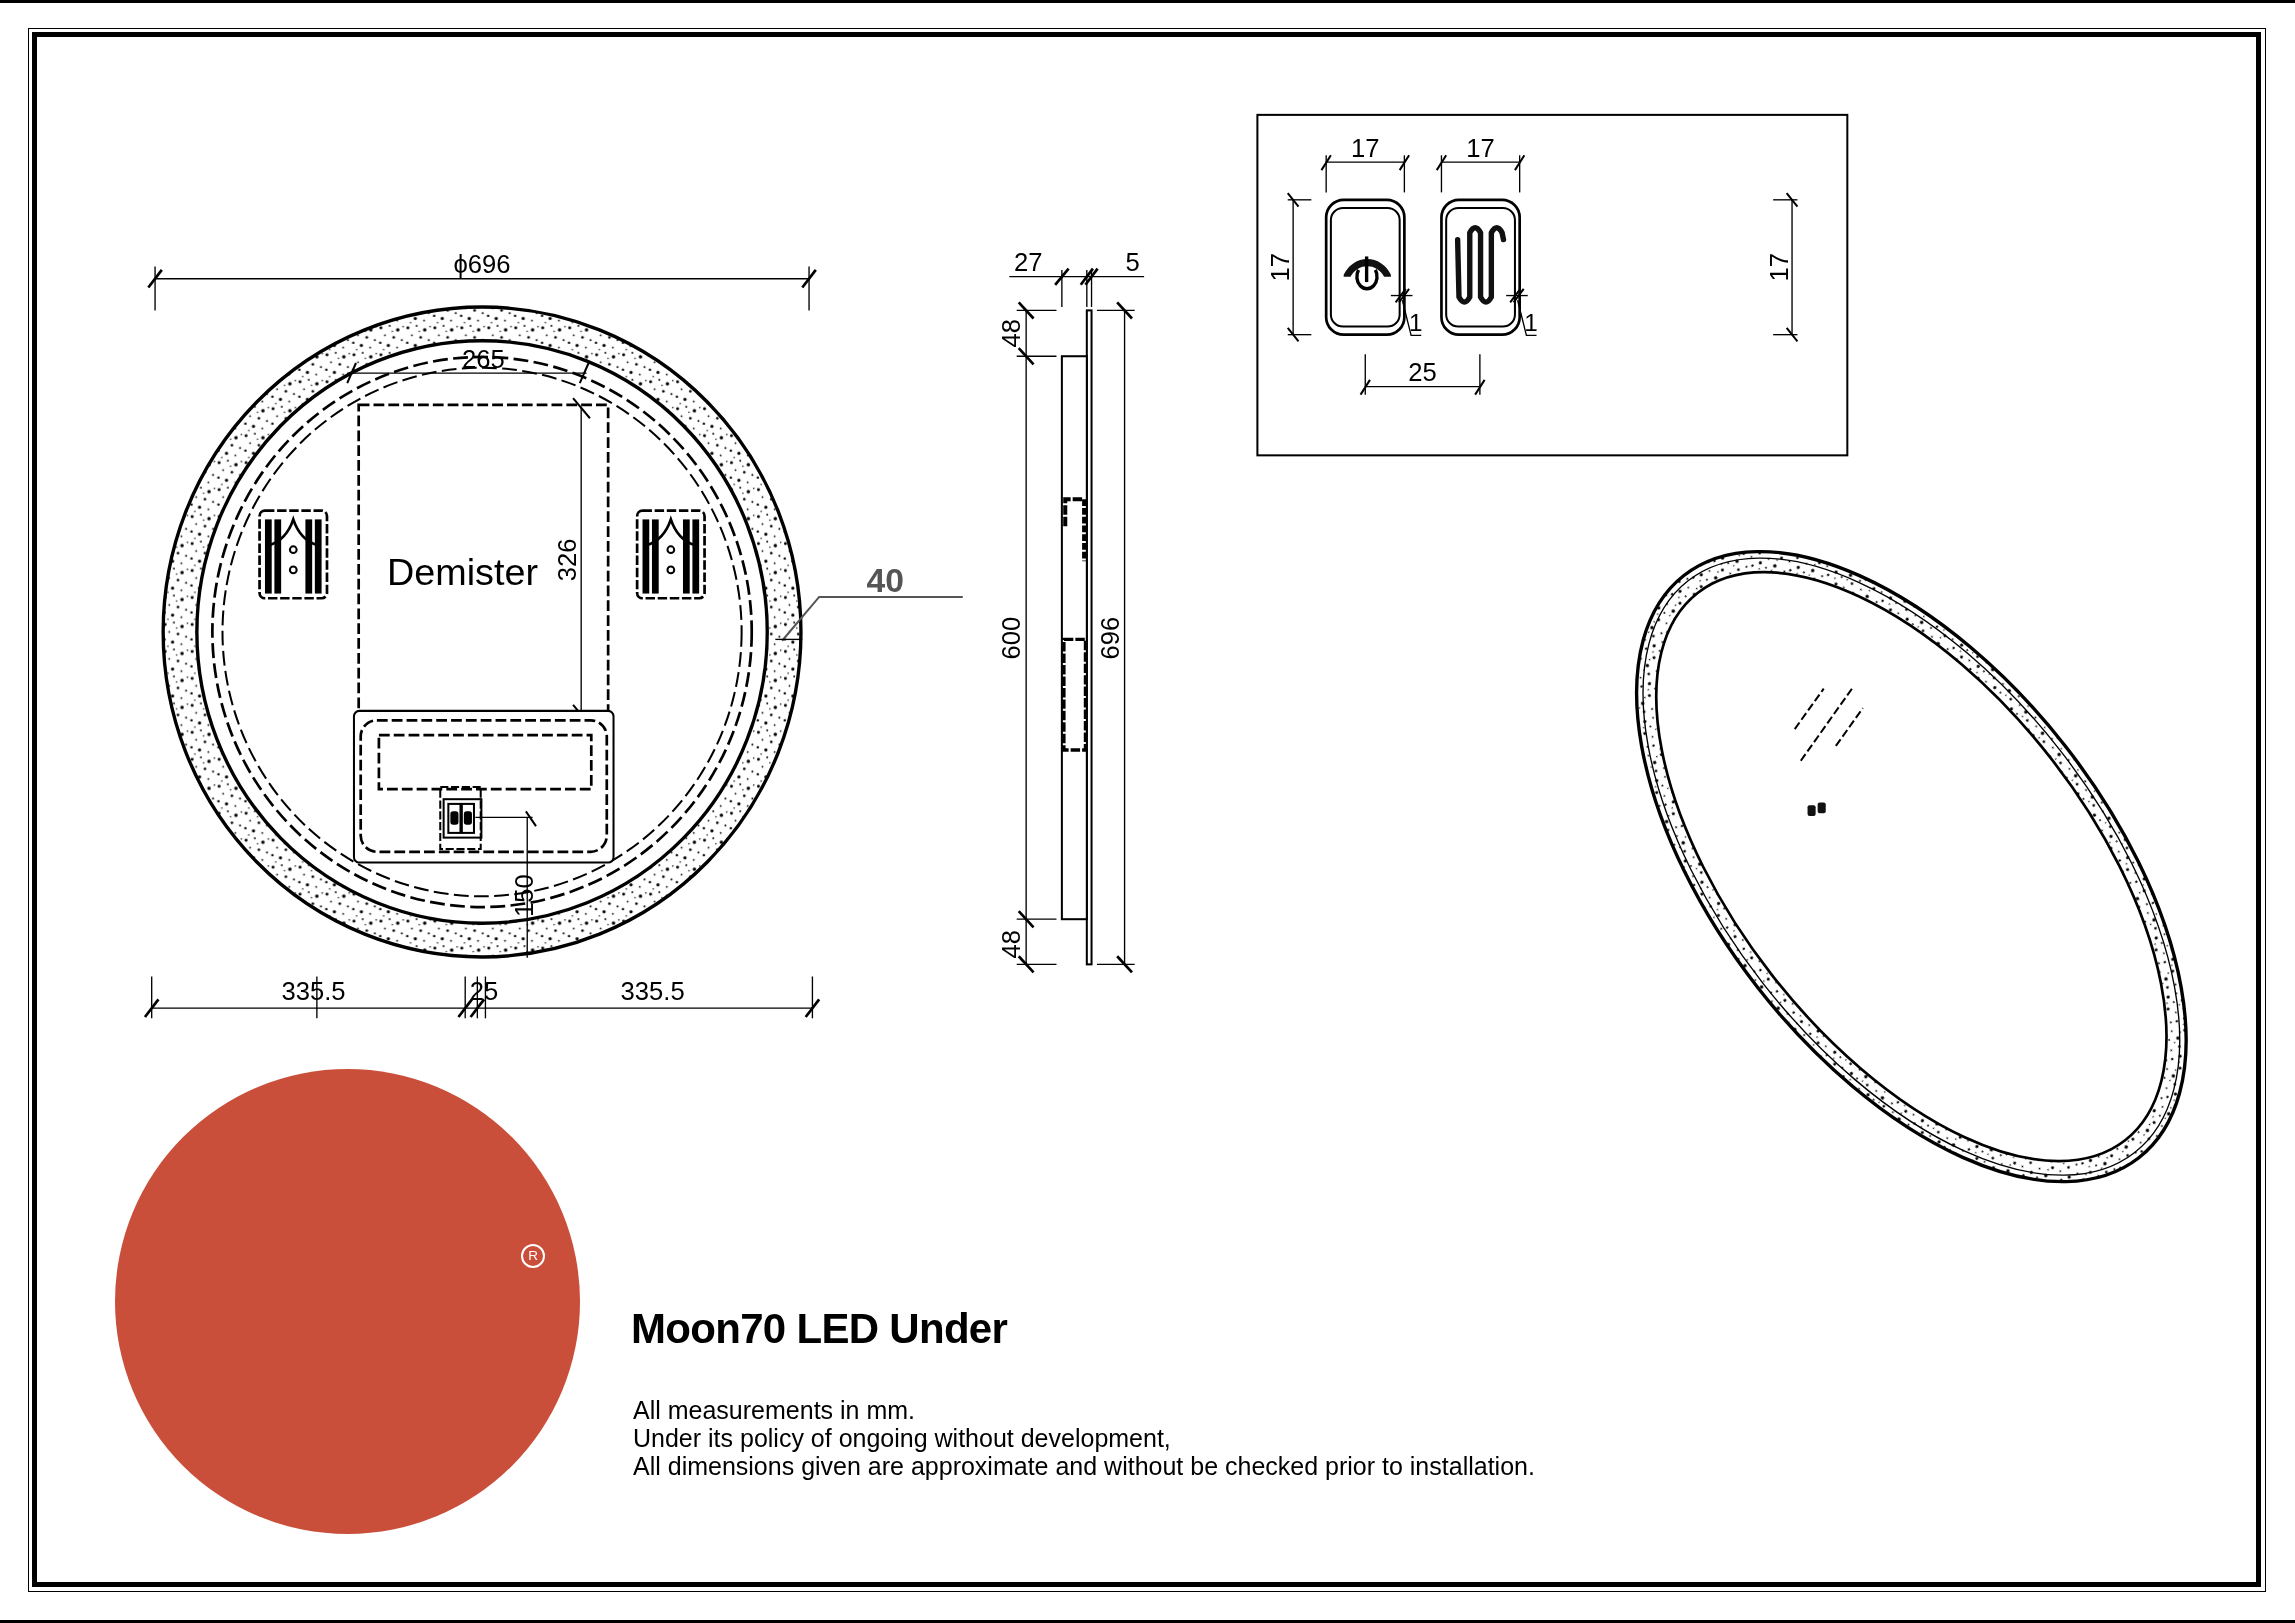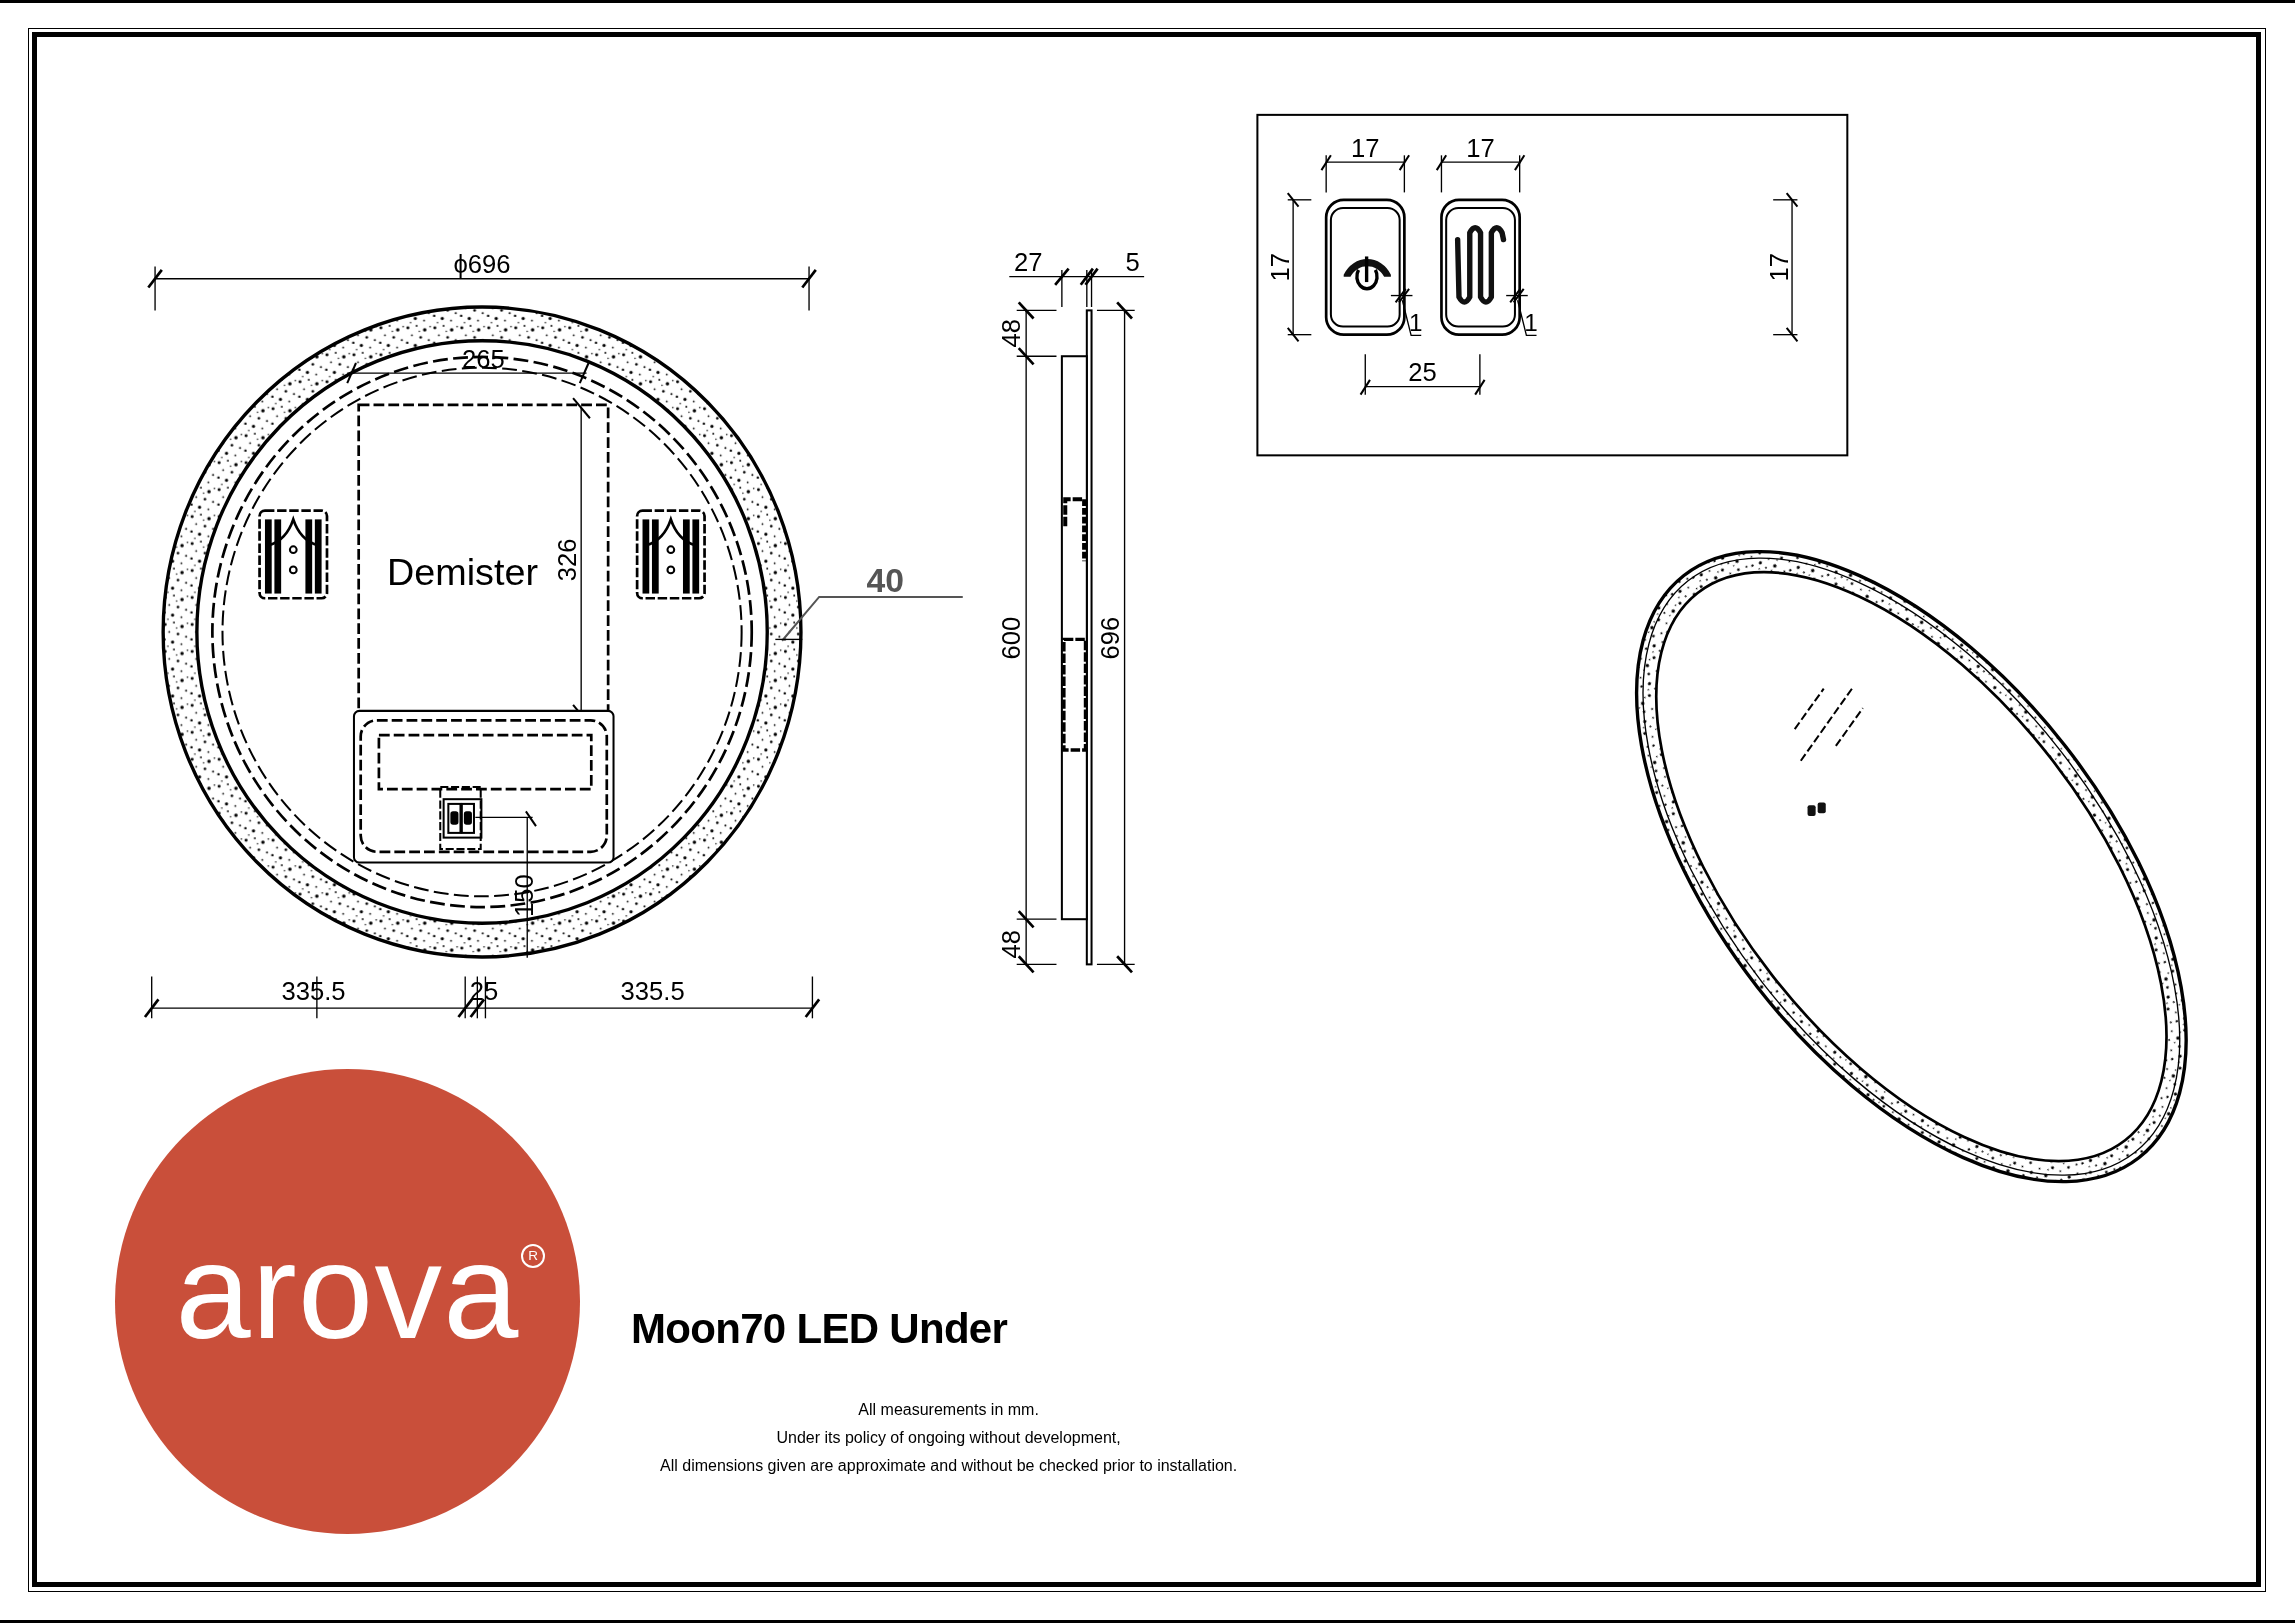--- a/index.html
+++ b/index.html
@@ -8,21 +8,21 @@
   .outer-top { left: 0; top: 0; width: 2295px; height: 3.4px; background: #000; }
   .outer-bottom { left: 0; top: 1620px; width: 2295px; height: 3.4px; background: #000; }
   .frame-thin { left: 28px; top: 28px; width: 2238px; height: 1564px; border: 1.3px solid #000; box-sizing: border-box; }
   .frame-thick { left: 32px; top: 32px; width: 2229px; height: 1555px; border: 5.4px solid #000; box-sizing: border-box; }
   svg.drawing { position: absolute; left: 0; top: 0; width: 2295px; height: 1624px; }
   .dim { font-family: "Liberation Sans", sans-serif; font-size: 38px; fill: #000; }
   .dim-sm { font-family: "Liberation Sans", sans-serif; font-size: 36px; fill: #000; }
   .label-big { font-family: "Liberation Sans", sans-serif; font-size: 56px; fill: #000; }
   .callout { font-family: "Liberation Sans", sans-serif; font-size: 50px; font-weight: bold; fill: #555555; }
   .title { left: 631px; top: 1305px; font-family: "Liberation Sans", sans-serif; font-weight: bold; font-size: 42px; letter-spacing: -0.7px; white-space: nowrap; }
-  .notes { left: 660px; top: 1396px; font-family: "Liberation Sans", sans-serif; font-size: 16px; line-height: 28px; white-space: nowrap; text-align: center; }
+  .notes { left: 633px; top: 1396px; font-family: "Liberation Sans", sans-serif; font-size: 25px; line-height: 28px; white-space: nowrap; }
   .notes div { margin: 0; }
   .logo { left: 115px; top: 1069px; width: 465px; height: 465px; border-radius: 50%; background: #C94F3A; }
   .logo-text { position: absolute; left: 0; top: 155px; width: 465px; text-align: center; color: #fff; font-family: "Liberation Sans", sans-serif; font-size: 135px; letter-spacing: 1.3px; line-height: 135px; }
   .logo-reg { position: absolute; left: 406px; top: 175px; width: 20px; height: 20px; border: 2px solid #fff; border-radius: 50%; color: #fff; font-size: 13.5px; line-height: 20px; text-align: center; font-family: "Liberation Sans", sans-serif; }
 </style>
 </head>
 <body>
 
 <div class="abs outer-top"></div>
 <div class="abs outer-bottom"></div>
@@ -249,21 +249,20 @@
     <line x1="2671" y1="1128" x2="2749" y2="1018" stroke="#000" stroke-width="3" stroke-dasharray="12 5"></line>
     <line x1="2723" y1="1106" x2="2763" y2="1050" stroke="#000" stroke-width="3" stroke-dasharray="12 5"></line>
   </g>
   <g>
     <rect x="2681" y="1194" width="12" height="16" rx="3" fill="#111"></rect>
     <rect x="2696" y="1190" width="12" height="16" rx="3" fill="#111"></rect>
   </g>
 </svg>
 
 <div class="abs logo" style="background: rgb(201, 79, 58);">
-  <div class="logo-text">arova</div>
   <div class="logo-reg">R</div>
 </div>
 
 <div class="abs title">Moon70 LED Under</div>
 <div class="abs notes">
   <div>All measurements in mm.</div>
   <div>Under its policy of ongoing without development,</div>
   <div>All dimensions given are approximate and without be checked prior to installation.</div>
 </div>
 

